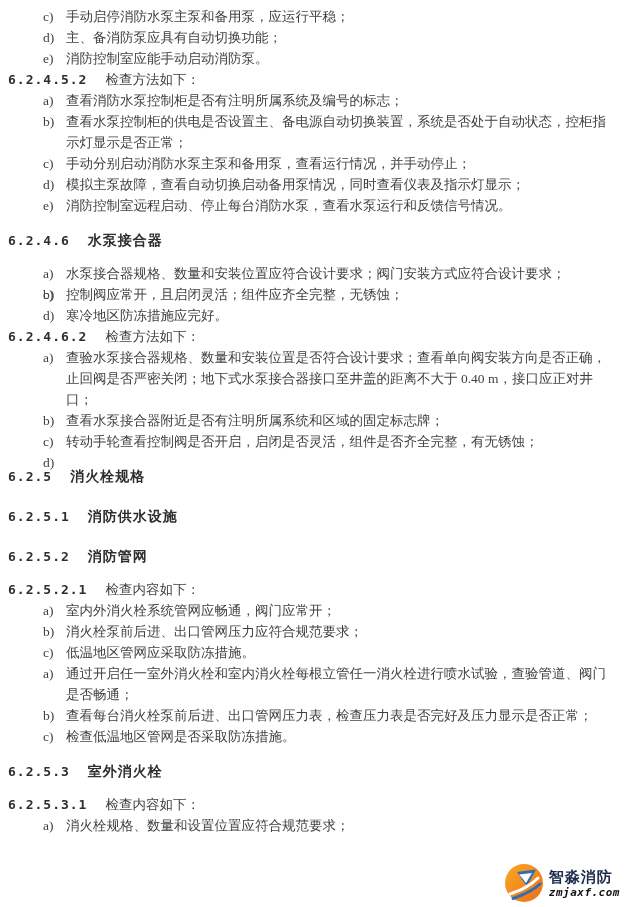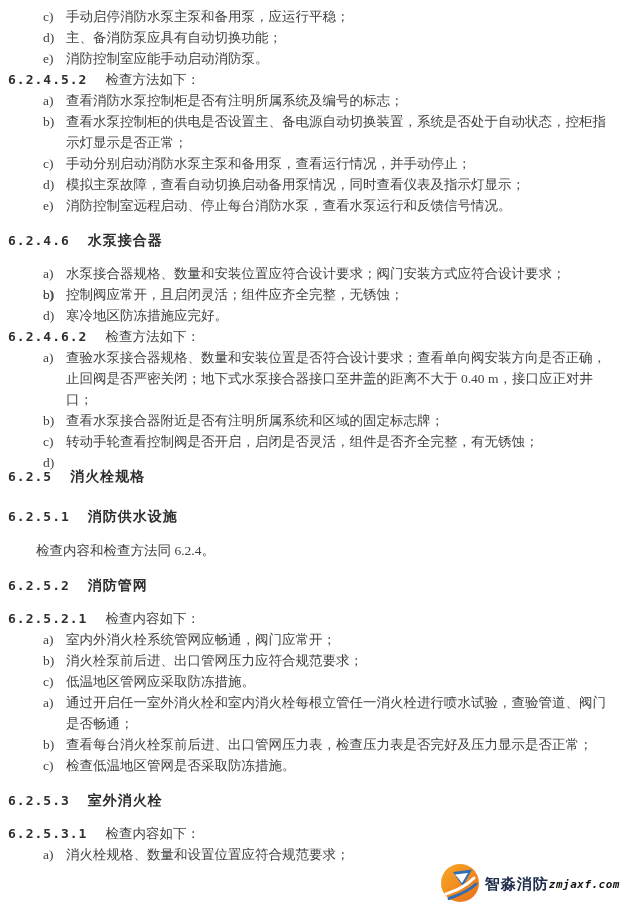--- a/index.html
+++ b/index.html
@@ -19,21 +19,21 @@
   .heading .title{
     font-family:"Liberation Sans", sans-serif;font-weight:700;
     font-size:14px;color:#2e2e2e;letter-spacing:1px;
   }
   .para{padding-left:28px;font-size:13.5px;line-height:21px;margin:8px 0;}
   .logo{
     position:absolute;right:9px;bottom:4px;display:flex;align-items:center;gap:5px;
     cursor:pointer;
   }
   .logo-icon{width:40px;height:40px;display:block;}
-  .logo-col{display:flex;flex-direction:row;line-height:1;}
+  .logo-col{display:flex;flex-direction:column;line-height:1;}
   .logo-title{
     font-family:"Liberation Sans", sans-serif;font-weight:700;font-size:15px;
     color:#1c2b4a;letter-spacing:1px;
   }
   .logo-domain{
     font-family:"DejaVu Sans Mono", monospace;font-weight:700;font-size:11px;
     color:#141414;margin-top:3px;letter-spacing:0.5px;font-style:italic;
   }
 </style>
 </head>
@@ -64,21 +64,20 @@
   <div class="clause"><span class="num">6.2.4.6.2</span><span class="ctxt">检查方法如下：</span></div>
 
   <div class="li"><span class="lab">a)</span><span class="txt">查验水泵接合器规格、数量和安装位置是否符合设计要求；查看单向阀安装方向是否正确，止回阀是否严密关闭；地下式水泵接合器接口至井盖的距离不大于 0.40 m，接口应正对井口；</span></div>
   <div class="li"><span class="lab">b)</span><span class="txt">查看水泵接合器附近是否有注明所属系统和区域的固定标志牌；</span></div>
   <div class="li"><span class="lab">c)</span><span class="txt">转动手轮查看控制阀是否开启，启闭是否灵活，组件是否齐全完整，有无锈蚀；</span></div>
   <div class="li"><span class="lab">d)</span></div>
 
   <div class="heading"><span class="num">6.2.5</span><span class="title">消火栓规格</span></div>
   <div class="heading"><span class="num">6.2.5.1</span><span class="title">消防供水设施</span></div>
 
-  <div class="para">检查内容和检查方法同 6.2.4。</div>
 
   <div class="heading"><span class="num">6.2.5.2</span><span class="title">消防管网</span></div>
 
   <div class="clause"><span class="num">6.2.5.2.1</span><span class="ctxt">检查内容如下：</span></div>
 
   <div class="li"><span class="lab">a)</span><span class="txt">室内外消火栓系统管网应畅通，阀门应常开；</span></div>
   <div class="li"><span class="lab">b)</span><span class="txt">消火栓泵前后进、出口管网压力应符合规范要求；</span></div>
   <div class="li"><span class="lab">c)</span><span class="txt">低温地区管网应采取防冻措施。</span></div>
 
 

